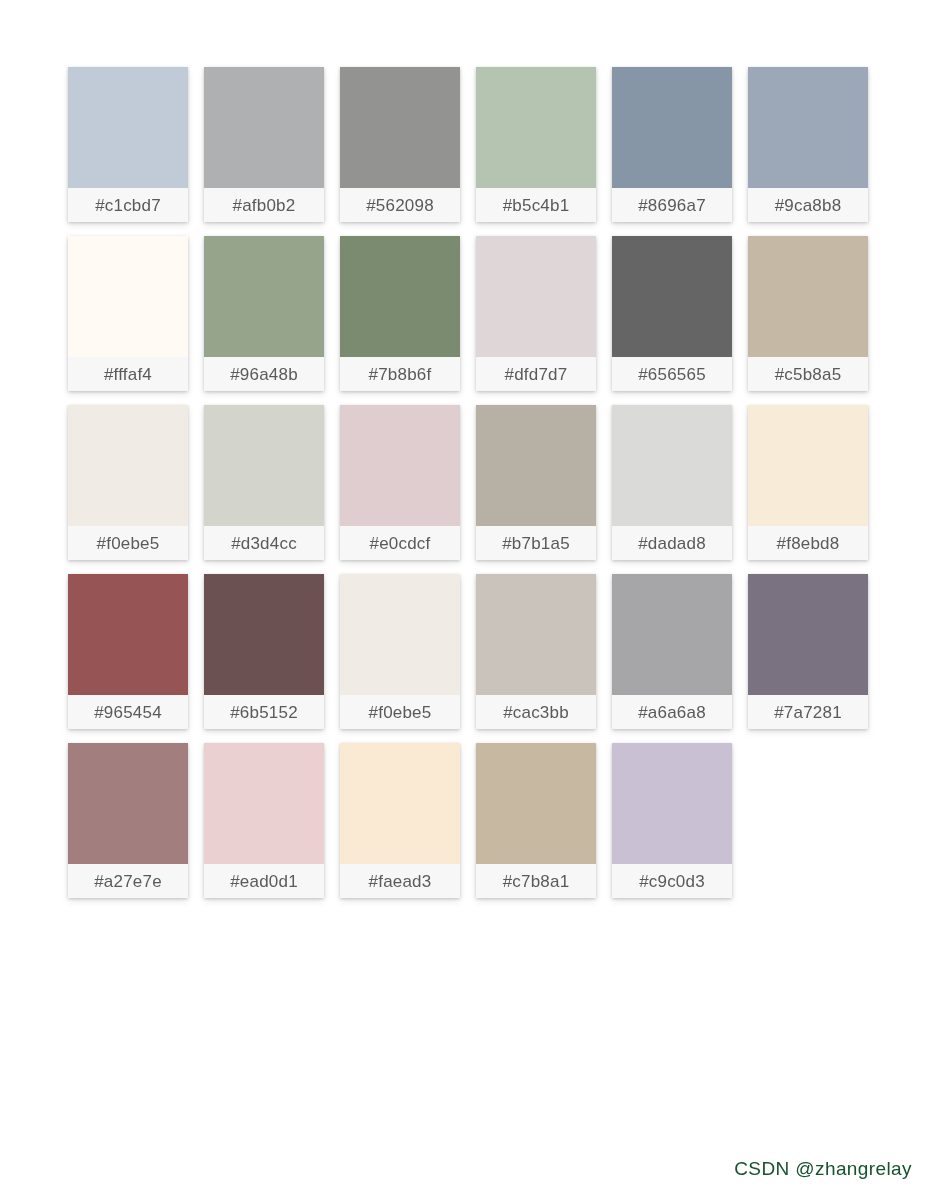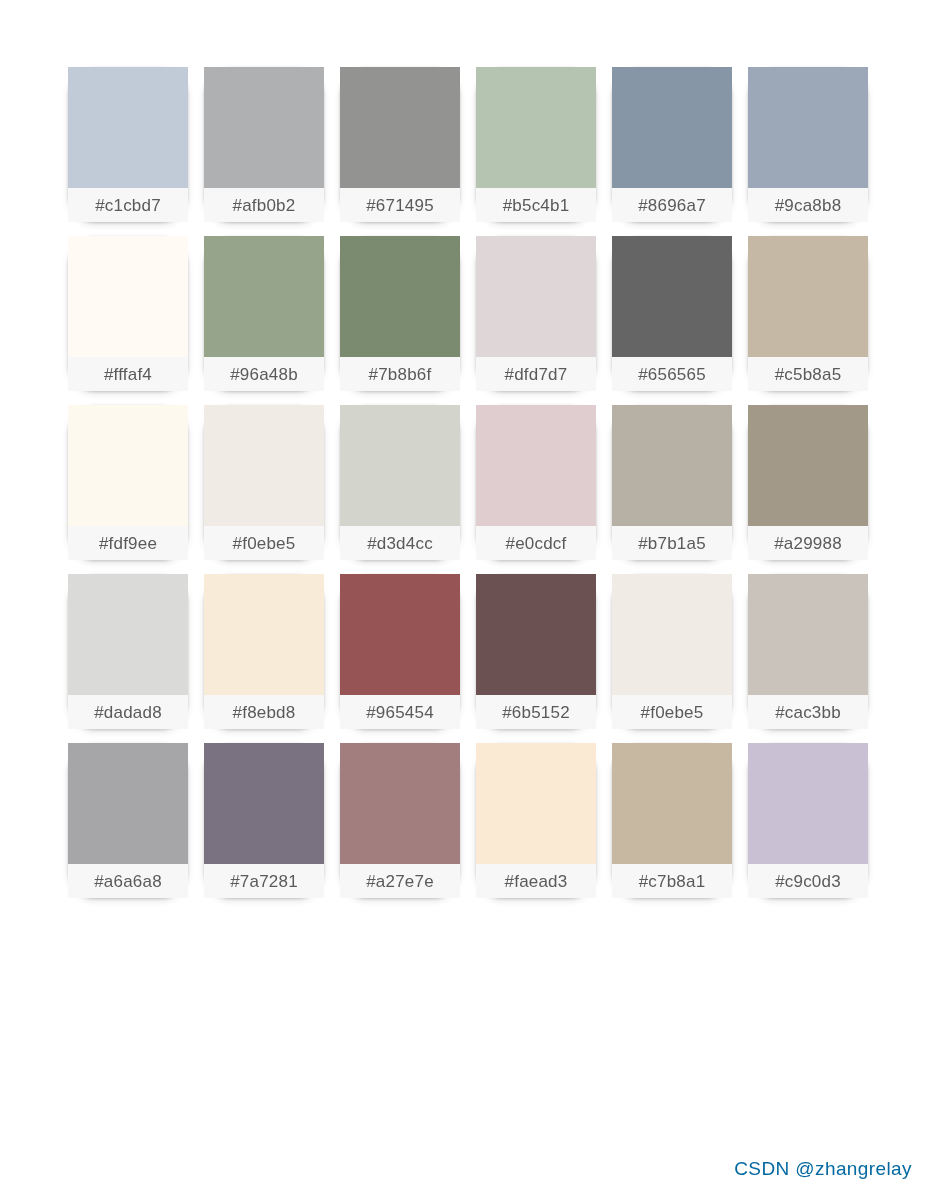--- a/index.html
+++ b/index.html
@@ -28,21 +28,20 @@
     row-gap: 14px;
   }
 
   .swatch-card {
     width: 120px;
     height: 155px;
     display: flex;
     flex-direction: column;
     background: #f7f7f7;
     box-shadow: 0 1px 3px rgba(0,0,0,0.18), 0 3px 7px rgba(0,0,0,0.10);
-    border-radius: 27px;
   }
 
   .swatch-color {
     flex: 0 0 121px;
     height: 121px;
     width: 100%;
   }
 
   .swatch-label {
     flex: 1 1 auto;
@@ -55,42 +54,42 @@
     font-size: 17px;
     letter-spacing: 0.2px;
     line-height: 1;
     white-space: nowrap;
   }
 
   #watermark {
     position: absolute;
     right: 24px;
     bottom: 22px;
-    color: #0369a1;
+    color: #14532d;
     font-family: "Liberation Sans", sans-serif;
     font-size: 19px;
     letter-spacing: 0.4px;
     white-space: nowrap;
   }
 </style>
 </head>
 <body>
 
 <div id="palette-grid">
     <div class="swatch-card">
       <div class="swatch-color" style="background-color: rgb(193, 203, 215);"></div>
       <div class="swatch-label">#c1cbd7</div>
     </div>
     <div class="swatch-card">
       <div class="swatch-color" style="background-color: rgb(175, 176, 178);"></div>
       <div class="swatch-label">#afb0b2</div>
     </div>
     <div class="swatch-card">
       <div class="swatch-color" style="background-color: rgb(147, 147, 145);"></div>
-      <div class="swatch-label">#671495</div>
+      <div class="swatch-label">#562098</div>
     </div>
     <div class="swatch-card">
       <div class="swatch-color" style="background-color: rgb(181, 196, 177);"></div>
       <div class="swatch-label">#b5c4b1</div>
     </div>
     <div class="swatch-card">
       <div class="swatch-color" style="background-color: rgb(134, 150, 167);"></div>
       <div class="swatch-label">#8696a7</div>
     </div>
     <div class="swatch-card">
@@ -115,42 +114,34 @@
     </div>
     <div class="swatch-card">
       <div class="swatch-color" style="background-color: rgb(101, 101, 101);"></div>
       <div class="swatch-label">#656565</div>
     </div>
     <div class="swatch-card">
       <div class="swatch-color" style="background-color: rgb(197, 184, 165);"></div>
       <div class="swatch-label">#c5b8a5</div>
     </div>
     <div class="swatch-card">
-      <div class="swatch-color" style="background-color: rgb(253, 249, 238);"></div>
-      <div class="swatch-label">#fdf9ee</div>
-    </div>
-    <div class="swatch-card">
       <div class="swatch-color" style="background-color: rgb(240, 235, 229);"></div>
       <div class="swatch-label">#f0ebe5</div>
     </div>
     <div class="swatch-card">
       <div class="swatch-color" style="background-color: rgb(211, 212, 204);"></div>
       <div class="swatch-label">#d3d4cc</div>
     </div>
     <div class="swatch-card">
       <div class="swatch-color" style="background-color: rgb(224, 205, 207);"></div>
       <div class="swatch-label">#e0cdcf</div>
     </div>
     <div class="swatch-card">
       <div class="swatch-color" style="background-color: rgb(183, 177, 165);"></div>
       <div class="swatch-label">#b7b1a5</div>
-    </div>
-    <div class="swatch-card">
-      <div class="swatch-color" style="background-color: rgb(162, 153, 136);"></div>
-      <div class="swatch-label">#a29988</div>
     </div>
     <div class="swatch-card">
       <div class="swatch-color" style="background-color: rgb(218, 218, 216);"></div>
       <div class="swatch-label">#dadad8</div>
     </div>
     <div class="swatch-card">
       <div class="swatch-color" style="background-color: rgb(248, 235, 216);"></div>
       <div class="swatch-label">#f8ebd8</div>
     </div>
     <div class="swatch-card">
@@ -175,20 +166,24 @@
     </div>
     <div class="swatch-card">
       <div class="swatch-color" style="background-color: rgb(122, 114, 129);"></div>
       <div class="swatch-label">#7a7281</div>
     </div>
     <div class="swatch-card">
       <div class="swatch-color" style="background-color: rgb(162, 126, 126);"></div>
       <div class="swatch-label">#a27e7e</div>
     </div>
     <div class="swatch-card">
+      <div class="swatch-color" style="background-color: rgb(234, 208, 209);"></div>
+      <div class="swatch-label">#ead0d1</div>
+    </div>
+    <div class="swatch-card">
       <div class="swatch-color" style="background-color: rgb(250, 234, 211);"></div>
       <div class="swatch-label">#faead3</div>
     </div>
     <div class="swatch-card">
       <div class="swatch-color" style="background-color: rgb(199, 184, 161);"></div>
       <div class="swatch-label">#c7b8a1</div>
     </div>
     <div class="swatch-card">
       <div class="swatch-color" style="background-color: rgb(201, 192, 211);"></div>
       <div class="swatch-label">#c9c0d3</div>

